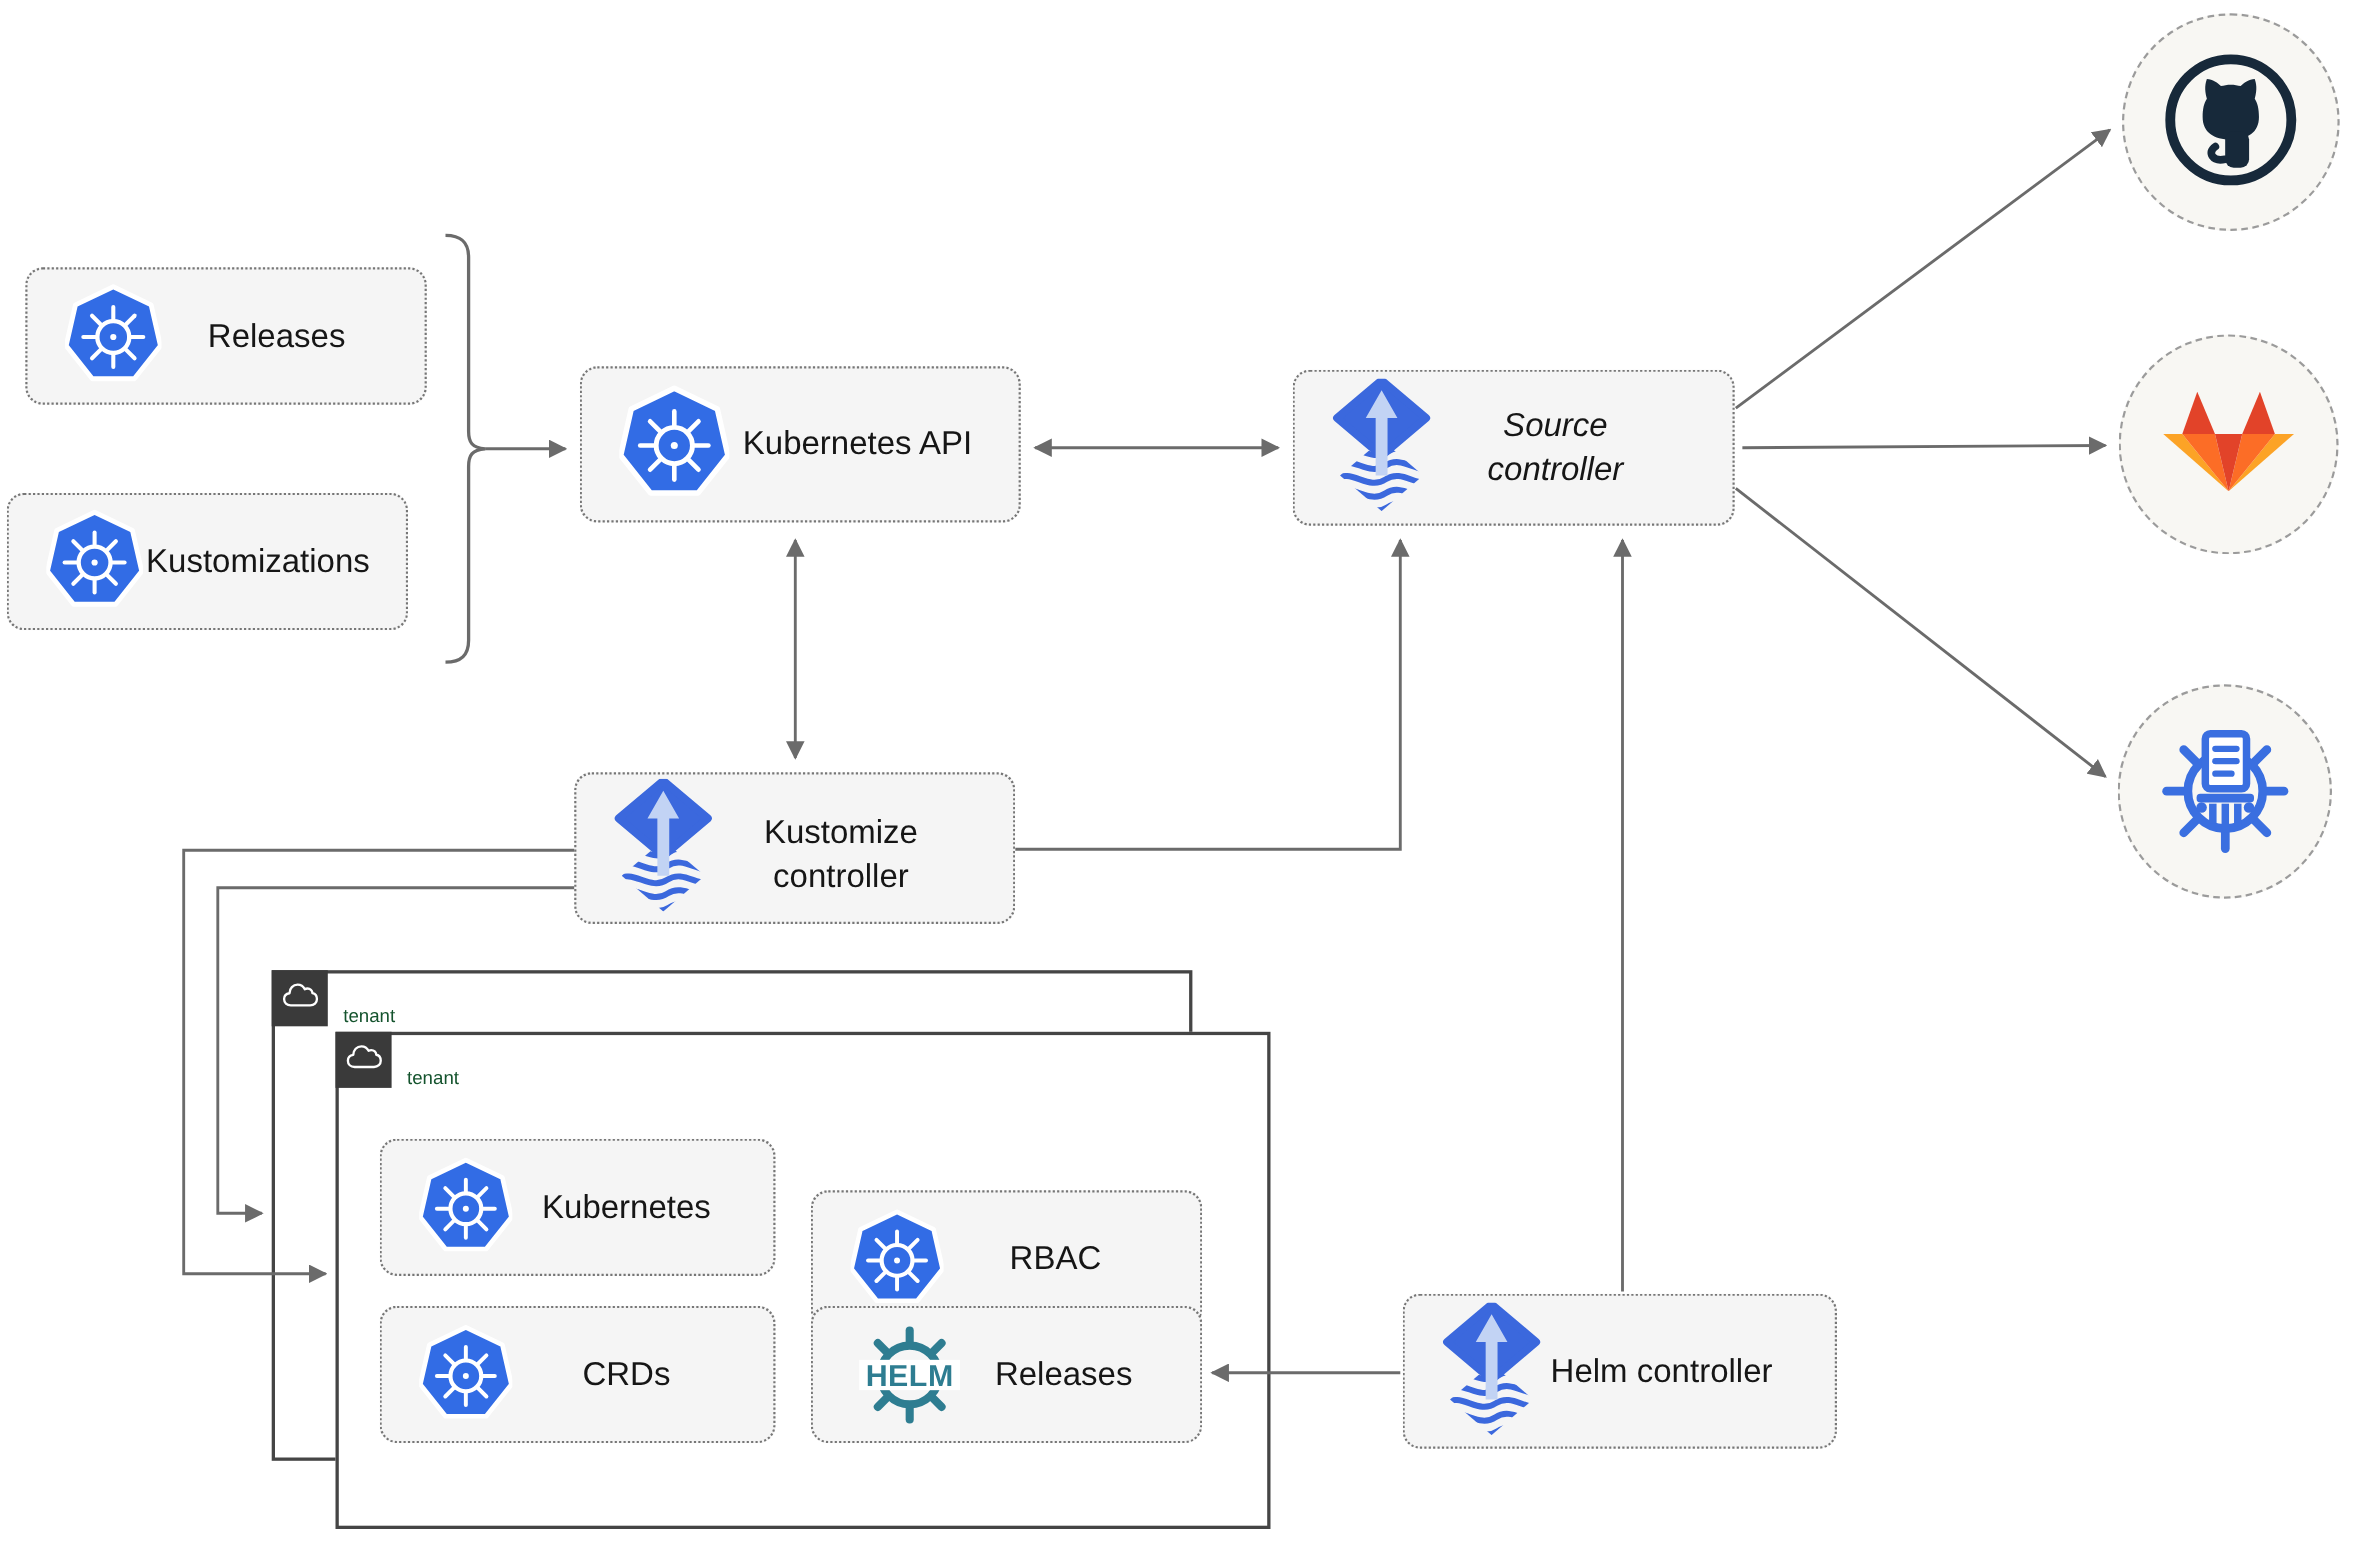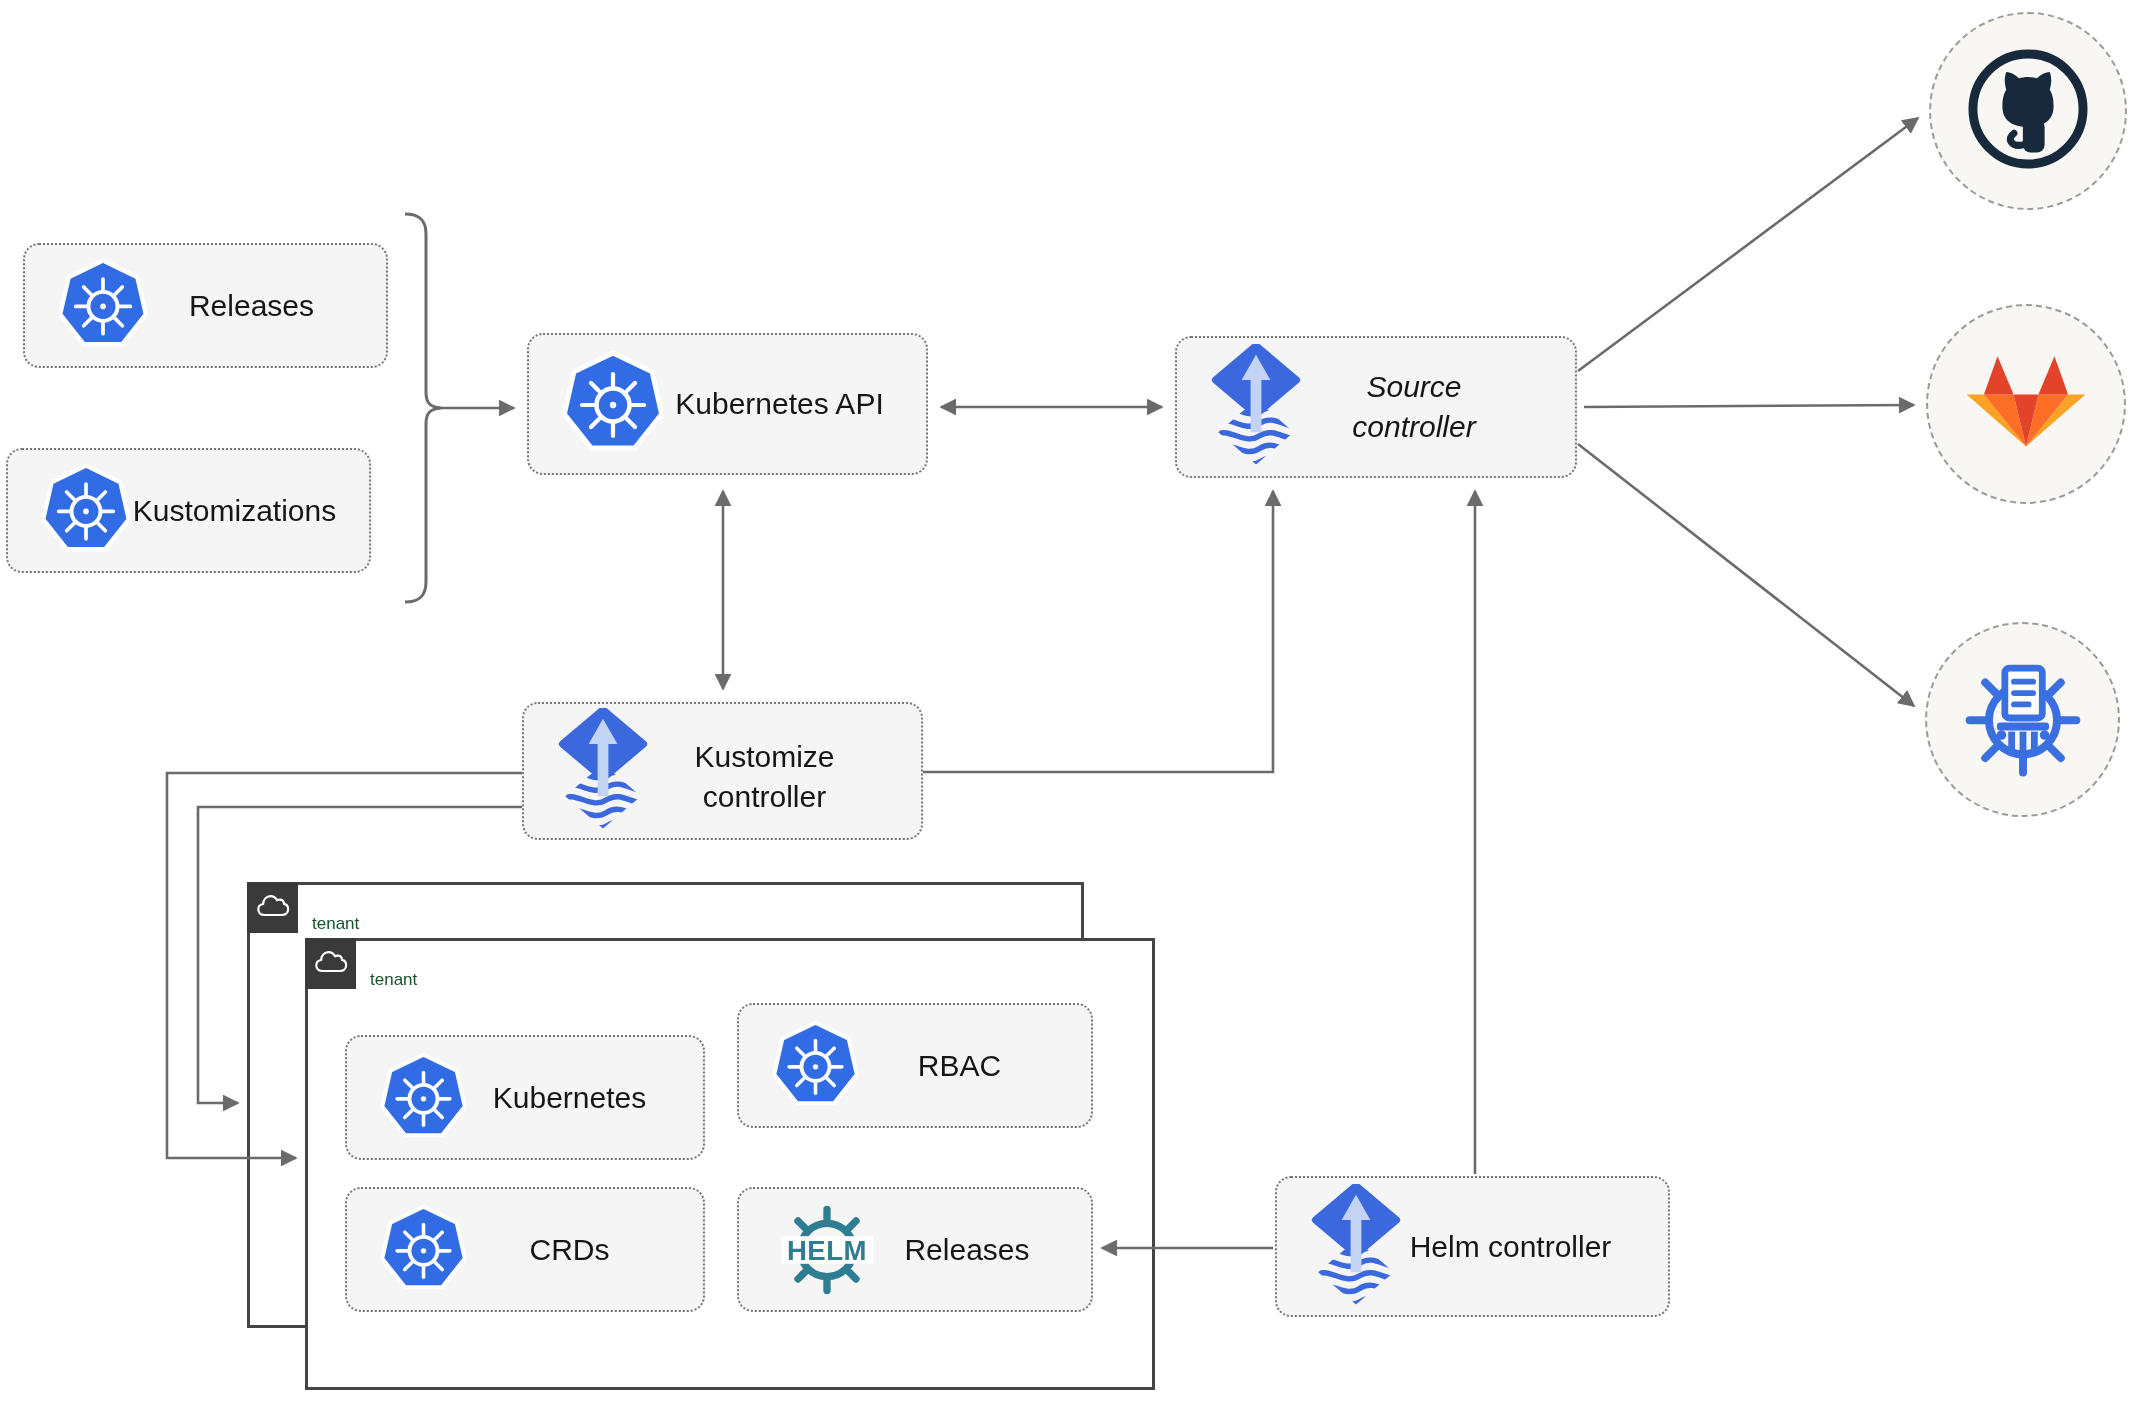--- a/index.html
+++ b/index.html
@@ -204,21 +204,21 @@
 
   <div class="node" style="left:345px;top:1035px;width:360px;height:125px;z-index:4;">
     <span class="nicon">
       <svg width="85" height="92">
           <use href="#ic-k8s"></use>
         </svg>
       </span>
     <span class="nlabel">Kubernetes</span>
   </div>
 
-  <div class="node" style="left:737px;top:1003px;width:356px;height:125px;z-index:4;">
+  <div class="node" style="left:737px;top:1082px;width:356px;height:125px;z-index:4;">
     <span class="nicon">
       <svg width="85" height="92">
           <use href="#ic-k8s"></use>
         </svg>
       </span>
     <span class="nlabel">RBAC</span>
   </div>
 
   <div class="node" style="left:345px;top:1187px;width:360px;height:125px;z-index:4;">
     <span class="nicon">

